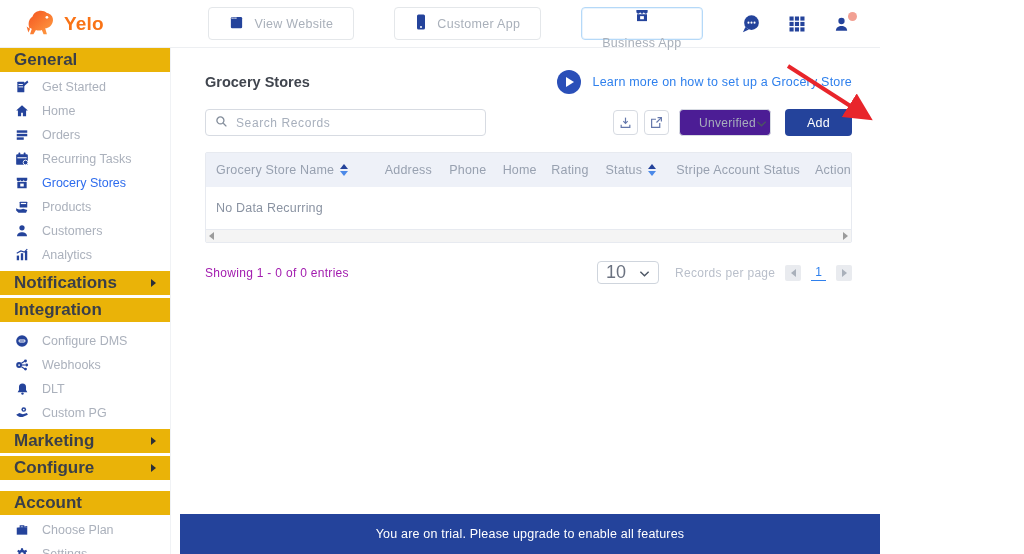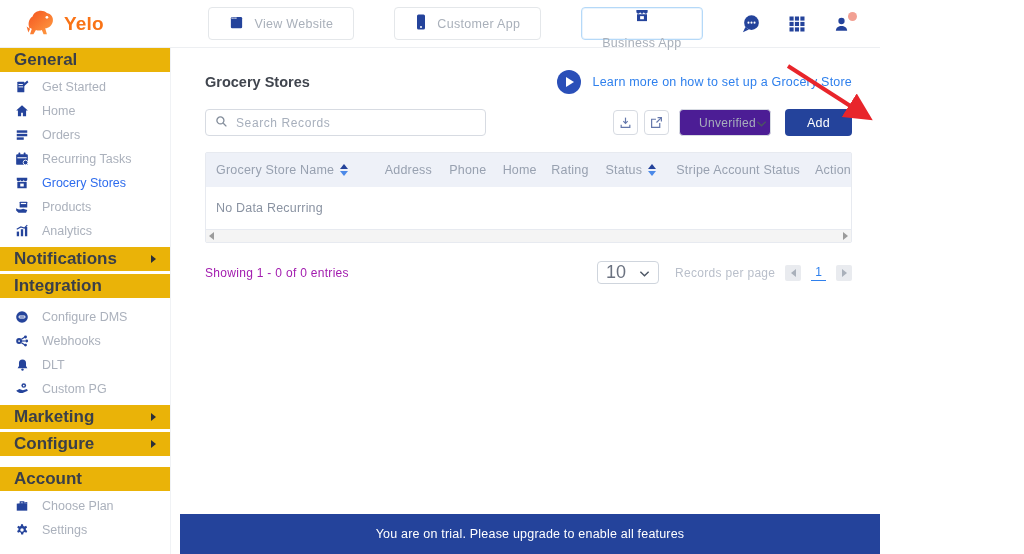--- a/index.html
+++ b/index.html
@@ -232,20 +232,29 @@
             <rect x="8" y="3" width="13" height="10" rx="1"></rect>
             <rect x="10" y="5" width="9" height="2" fill="#fff"></rect>
             <path d="M2 14c4 3 8 3 12 1l7 2-2 5H6l-4-4z"></path>
           </svg>
         </span>
       <span>Products</span>
     </div>
     <div class="side-item">
       <span class="ic">
           <svg width="14" height="14" viewBox="0 0 24 24" fill="#24439b">
+            <circle cx="12" cy="6.5" r="4.5"></circle>
+            <path d="M3.5 21c0-5 4-7 8.5-7s8.5 2 8.5 7z"></path>
+          </svg>
+        </span>
+      <span>Customers</span>
+    </div>
+    <div class="side-item">
+      <span class="ic">
+          <svg width="14" height="14" viewBox="0 0 24 24" fill="#24439b">
             <rect x="3" y="13" width="4" height="8"></rect>
             <rect x="10" y="9" width="4" height="12"></rect>
             <rect x="17" y="5" width="4" height="16"></rect>
             <path d="M3 9l7-4 6 2 5-5" stroke="#24439b" stroke-width="2" fill="none"></path>
           </svg>
         </span>
       <span>Analytics</span>
     </div>
 
     <div class="gap4"></div>

